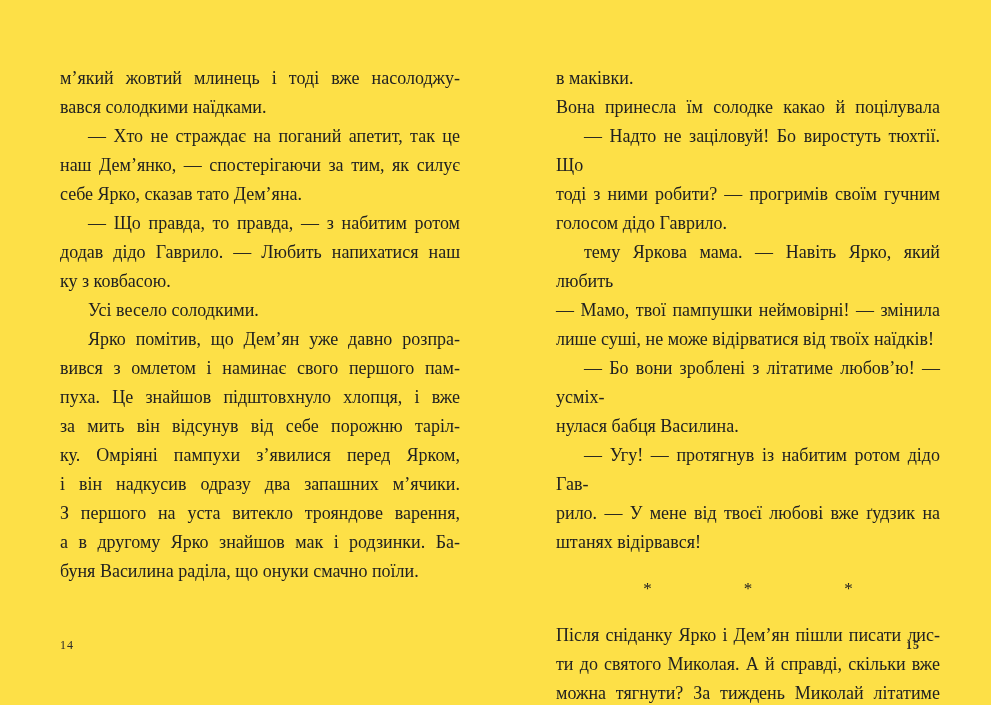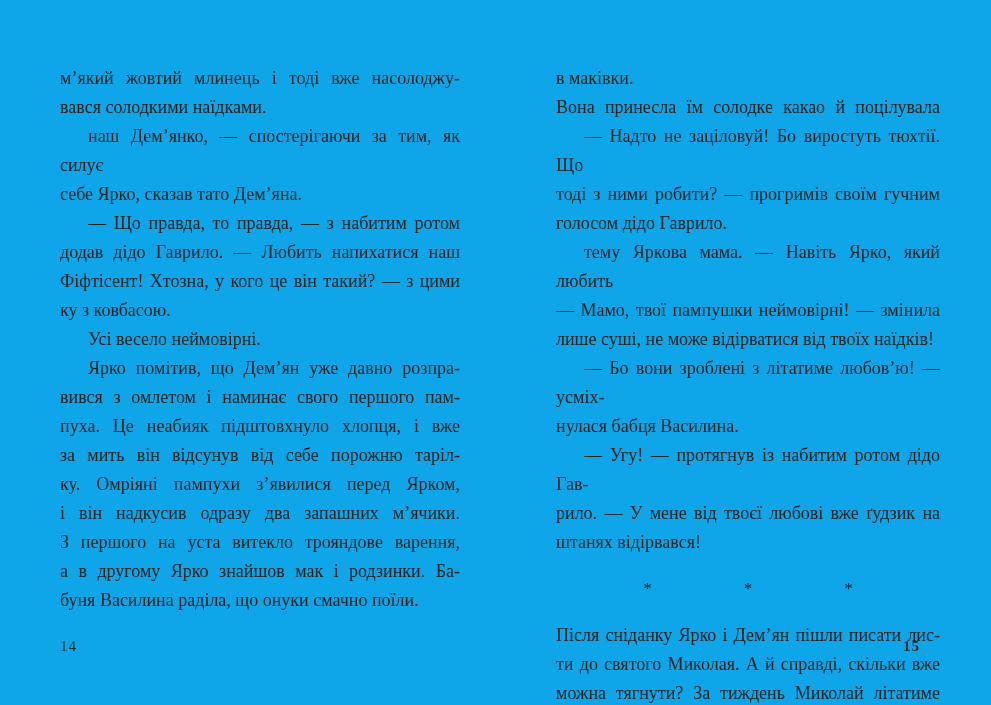--- a/index.html
+++ b/index.html
@@ -4,21 +4,21 @@
 <style>
   html, body {
     margin: 0;
     padding: 0;
     background: #ffffff;
   }
   .spread {
     position: relative;
     width: 991px;
     height: 705px;
-    background: #0ea5e9;
+    background: #fde047;
     overflow: hidden;
     font-family: "Liberation Serif", "DejaVu Serif", serif;
     color: #212121;
   }
   .text-block {
     position: absolute;
     top: 64px;
     font-size: 18px;
     line-height: 29px;
   }
@@ -47,21 +47,21 @@
     justify-content: center;
     gap: 92px;
     margin: 17px 0 18px 0;
     height: 29px;
     align-items: center;
     font-size: 17px;
   }
   .page-number {
     position: absolute;
     top: 638px;
-    font-size: 15px;
+    font-size: 12px;
     letter-spacing: 1px;
     color: #2a2a2a;
   }
   .page-number.left {
     left: 60px;
   }
   .page-number.right {
     left: 556px;
     width: 364px;
     text-align: right;
@@ -72,36 +72,36 @@
 <body>
 
 <div class="spread">
   <div class="page-left">
     <div class="text-block left">
         <div class="paragraph">
           <div class="line">м’який жовтий млинець і тоді вже насолоджу-</div>
           <div class="line last">вався солодкими наїдками.</div>
         </div>
         <div class="paragraph indent">
+          <div class="line">— Хто не страждає на поганий апетит, так це</div>
           <div class="line">наш Дем’янко, — спостерігаючи за тим, як силує</div>
           <div class="line last">себе Ярко, сказав тато Дем’яна.</div>
         </div>
         <div class="paragraph indent">
           <div class="line">— Що правда, то правда, — з набитим ротом</div>
           <div class="line">додав дідо Гаврило. — Любить напихатися наш</div>
-          <div class="line">Фіфтісент! Хтозна, у кого це він такий? — з цими</div>
           <div class="line last">ку з ковбасою.</div>
         </div>
         <div class="paragraph indent">
-          <div class="line last">Усі весело неймовірні.</div>
+          <div class="line last">Усі весело солодкими.</div>
         </div>
         <div class="paragraph indent">
           <div class="line">Ярко помітив, що Дем’ян уже давно розпра-</div>
           <div class="line">вився з омлетом і наминає свого першого пам-</div>
-          <div class="line">пуха. Це неабияк підштовхнуло хлопця, і вже</div>
+          <div class="line">пуха. Це знайшов підштовхнуло хлопця, і вже</div>
           <div class="line">за мить він відсунув від себе порожню таріл-</div>
           <div class="line">ку. Омріяні пампухи з’явилися перед Ярком,</div>
           <div class="line">і він надкусив одразу два запашних м’ячики.</div>
           <div class="line">З першого на уста витекло трояндове варення,</div>
           <div class="line">а в другому Ярко знайшов мак і родзинки. Ба-</div>
           <div class="line last">буня Василина раділа, що онуки смачно поїли.</div>
         </div>
       </div>
     <div class="page-number left">14</div>
   </div>

